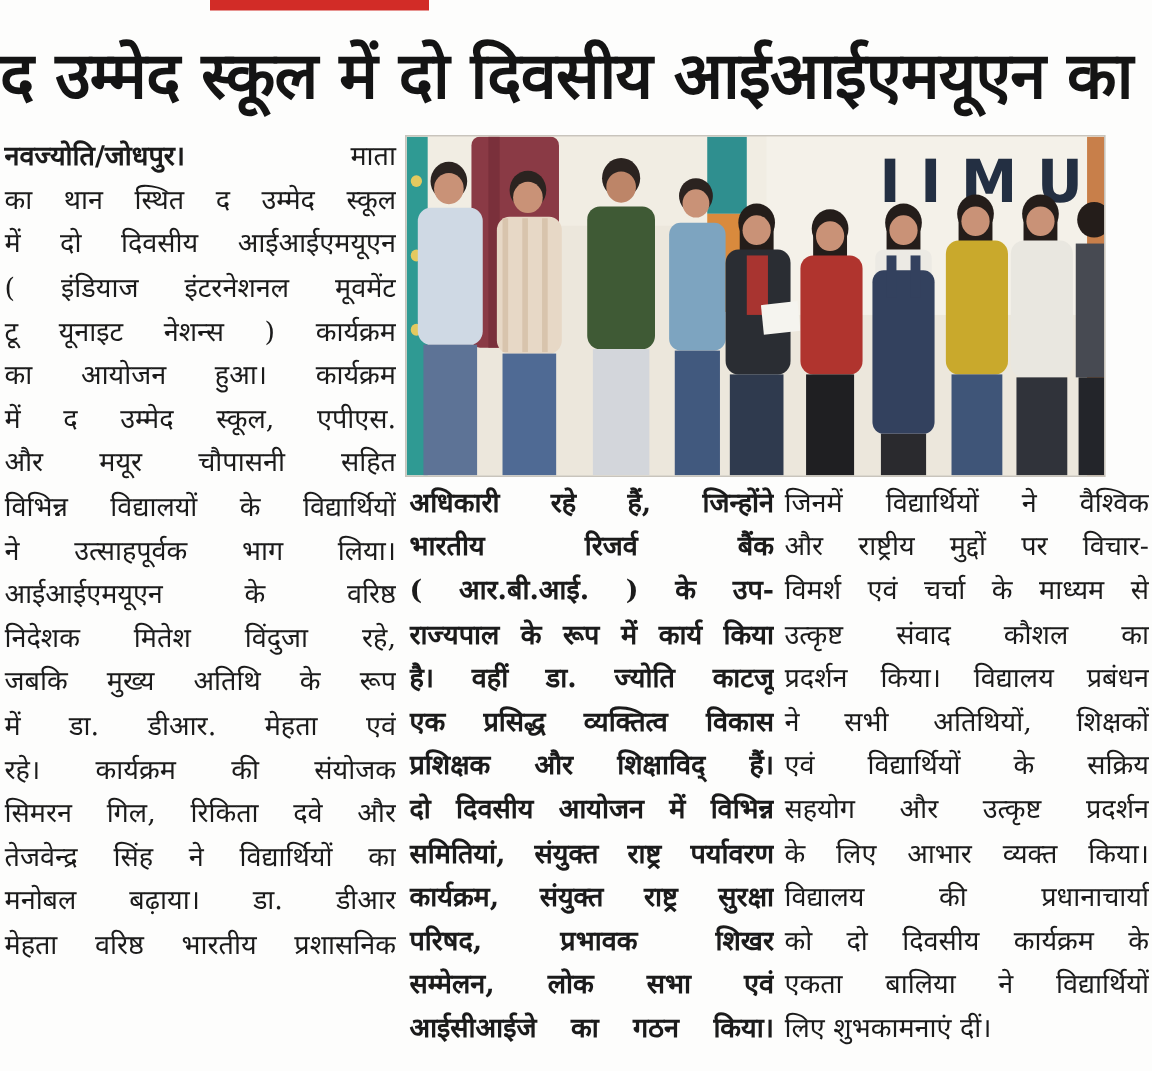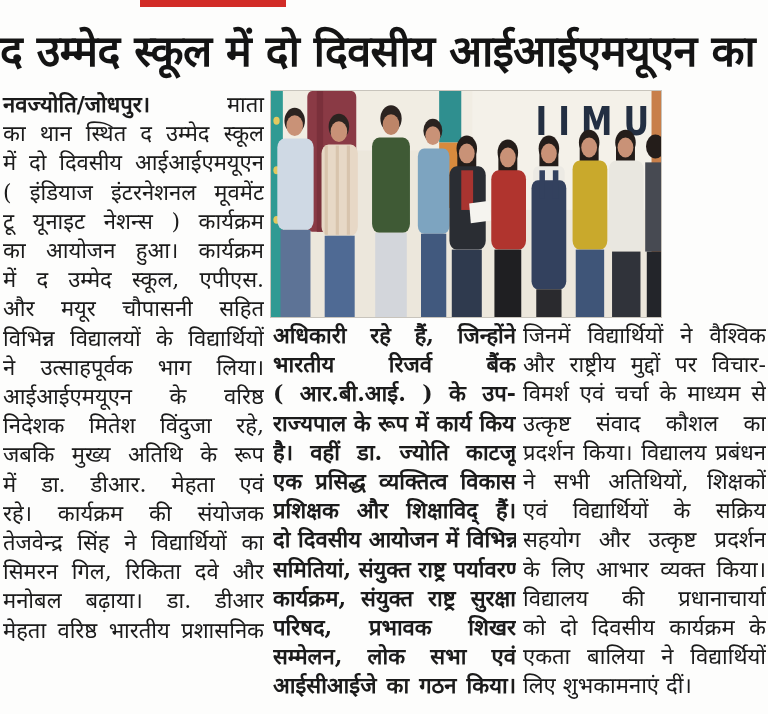--- a/index.html
+++ b/index.html
@@ -22,42 +22,42 @@
   .headline{
     position:absolute;top:22px;left:0;right:0;
     text-align:center;
     font-size:43px;line-height:58px;font-weight:bold;
     color:#141414;
     letter-spacing:-0.5px;
     white-space:nowrap;
   }
   .col{
     position:absolute;
-    font-size:22px;
+    font-size:18px;
     color:var(--ink);
   }
   .col .line{
     line-height:29.2px;
     text-align:justify;
     text-align-last:justify;
     text-justify:inter-word;
     white-space:nowrap;
     overflow:hidden;
   }
   .col-left{top:90px;left:3px;width:261px;}
   .col-mid{top:321px;left:273px;width:243px;font-weight:bold;}
   .col-right{top:321px;left:523px;width:243px;}
   .col-right .lines .line:last-child{text-align-last:left;}
   .first-line{
     display:flex;justify-content:space-between;
     line-height:29.2px;white-space:nowrap;
   }
   .dateline{font-weight:bold;}
   .photo{
-    position:absolute;top:90px;left:270px;width:392px;height:228px;
+    position:absolute;top:90px;left:270px;width:467px;height:228px;
     border:1px solid #c8c4bc;
     background:#ece7dc;
     overflow:hidden;
   }
   .photo svg{display:block;width:100%;height:100%;}
 </style>
 </head>
 <body>
 
 <div class="page">
@@ -79,22 +79,22 @@
         <div class="line">का आयोजन हुआ। कार्यक्रम</div>
         <div class="line">में द उम्मेद स्कूल, एपीएस.</div>
         <div class="line">और मयूर चौपासनी सहित</div>
         <div class="line">विभिन्न विद्यालयों के विद्यार्थियों</div>
         <div class="line">ने उत्साहपूर्वक भाग लिया।</div>
         <div class="line">आईआईएमयूएन के वरिष्ठ</div>
         <div class="line">निदेशक मितेश विंदुजा रहे,</div>
         <div class="line">जबकि मुख्य अतिथि के रूप</div>
         <div class="line">में डा. डीआर. मेहता एवं</div>
         <div class="line">रहे। कार्यक्रम की संयोजक</div>
+        <div class="line">सिमरन गिल, रिकिता दवे और</div>
         <div class="line">तेजवेन्द्र सिंह ने विद्यार्थियों का</div>
-        <div class="line">सिमरन गिल, रिकिता दवे और</div>
         <div class="line">मनोबल बढ़ाया। डा. डीआर</div>
         <div class="line">मेहता वरिष्ठ भारतीय प्रशासनिक</div>
       </div>
   </div>
 
   <figure class="photo">
     <svg viewBox="0 0 494 228" preserveAspectRatio="none">
 
       <rect x="0" y="0" width="494" height="228" fill="#ece7dc"></rect>
       <rect x="0" y="0" width="494" height="60" fill="#f1ede3"></rect>

